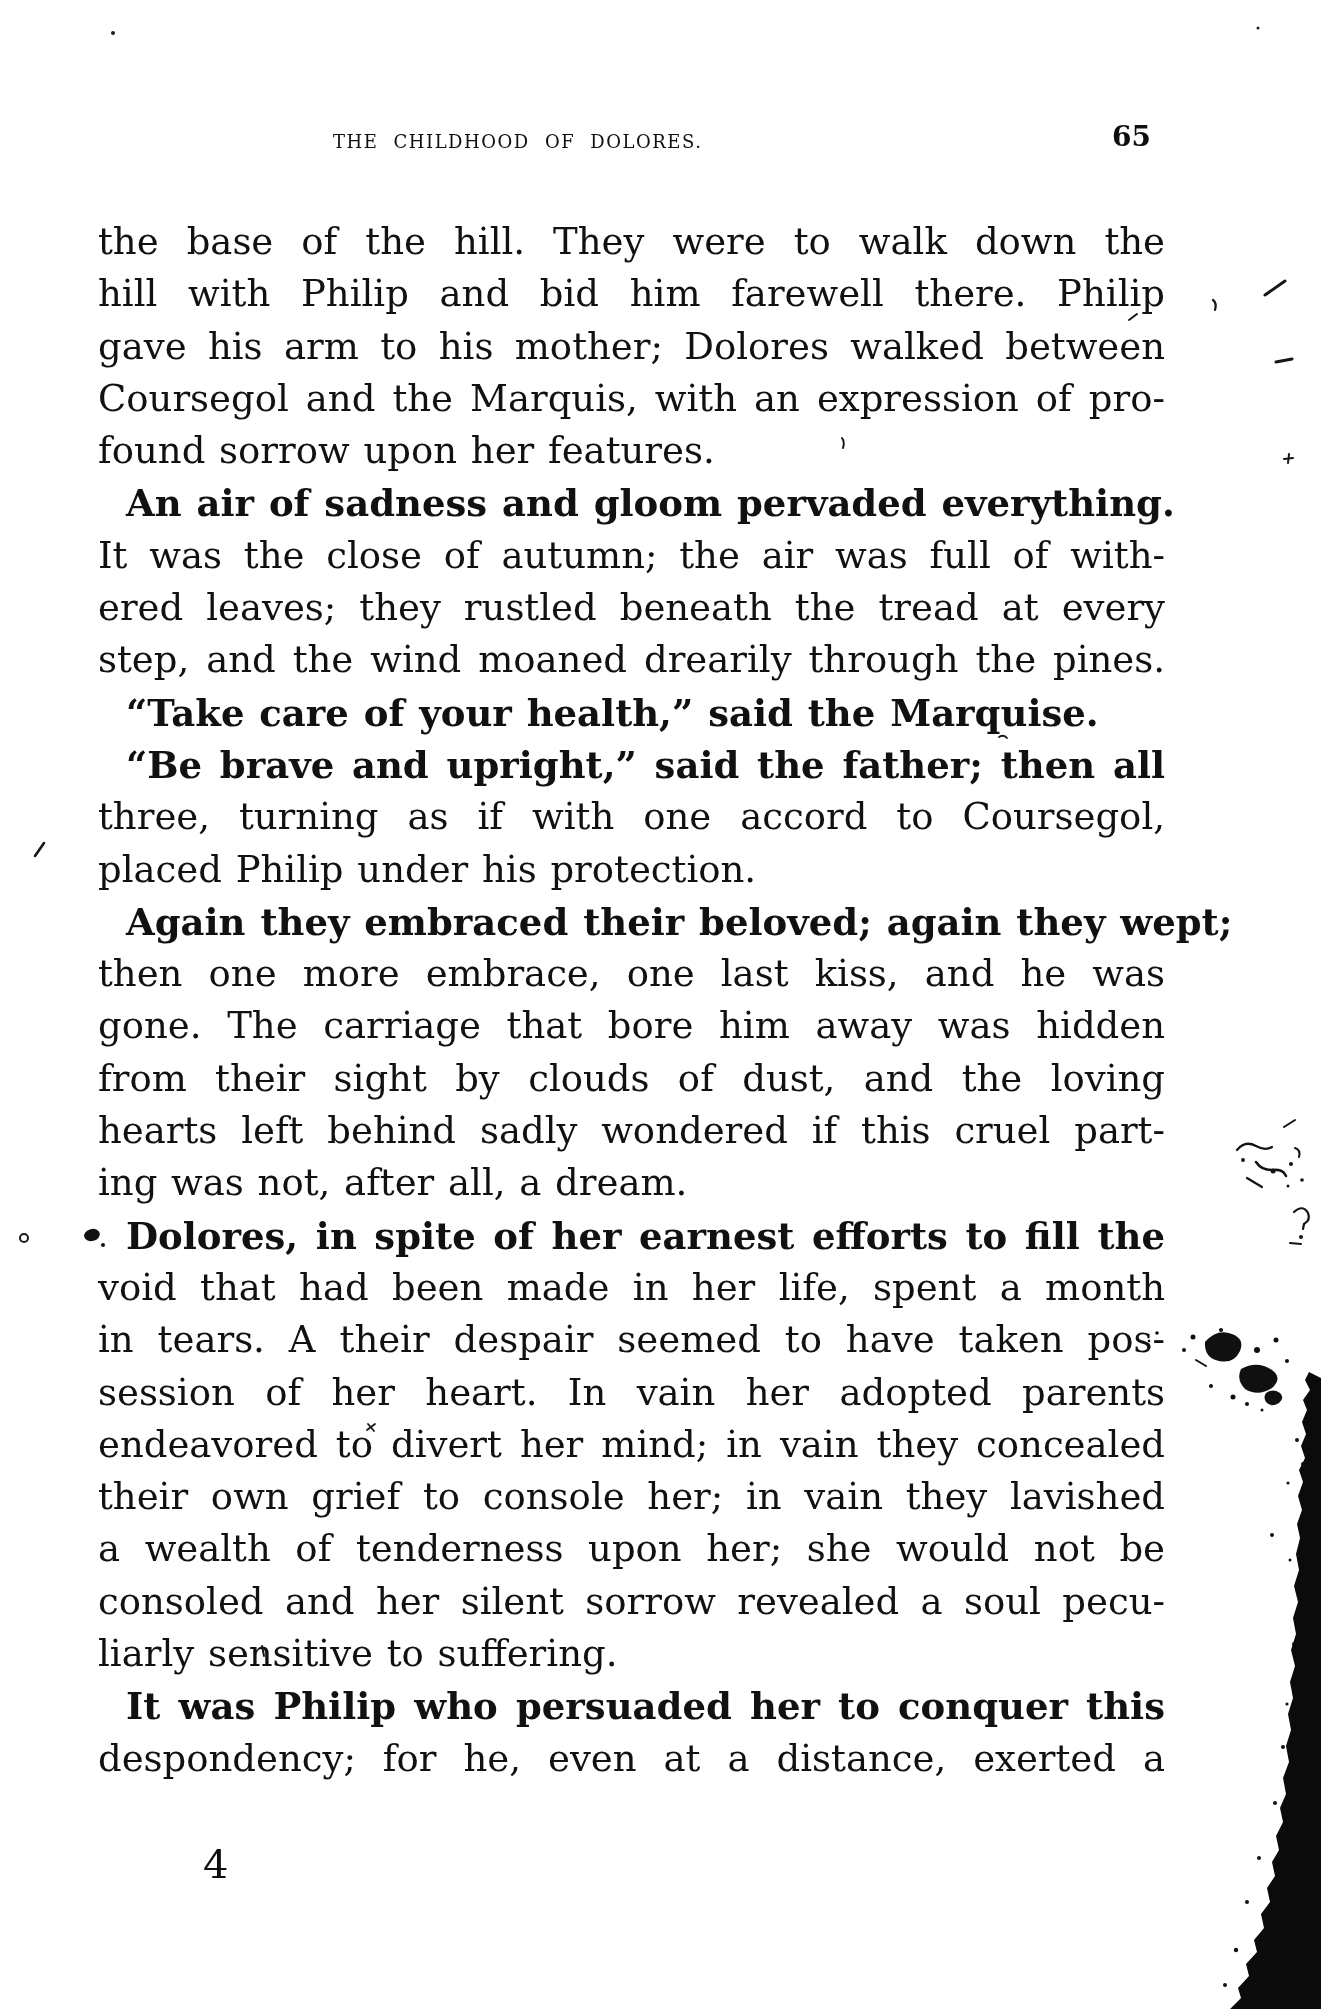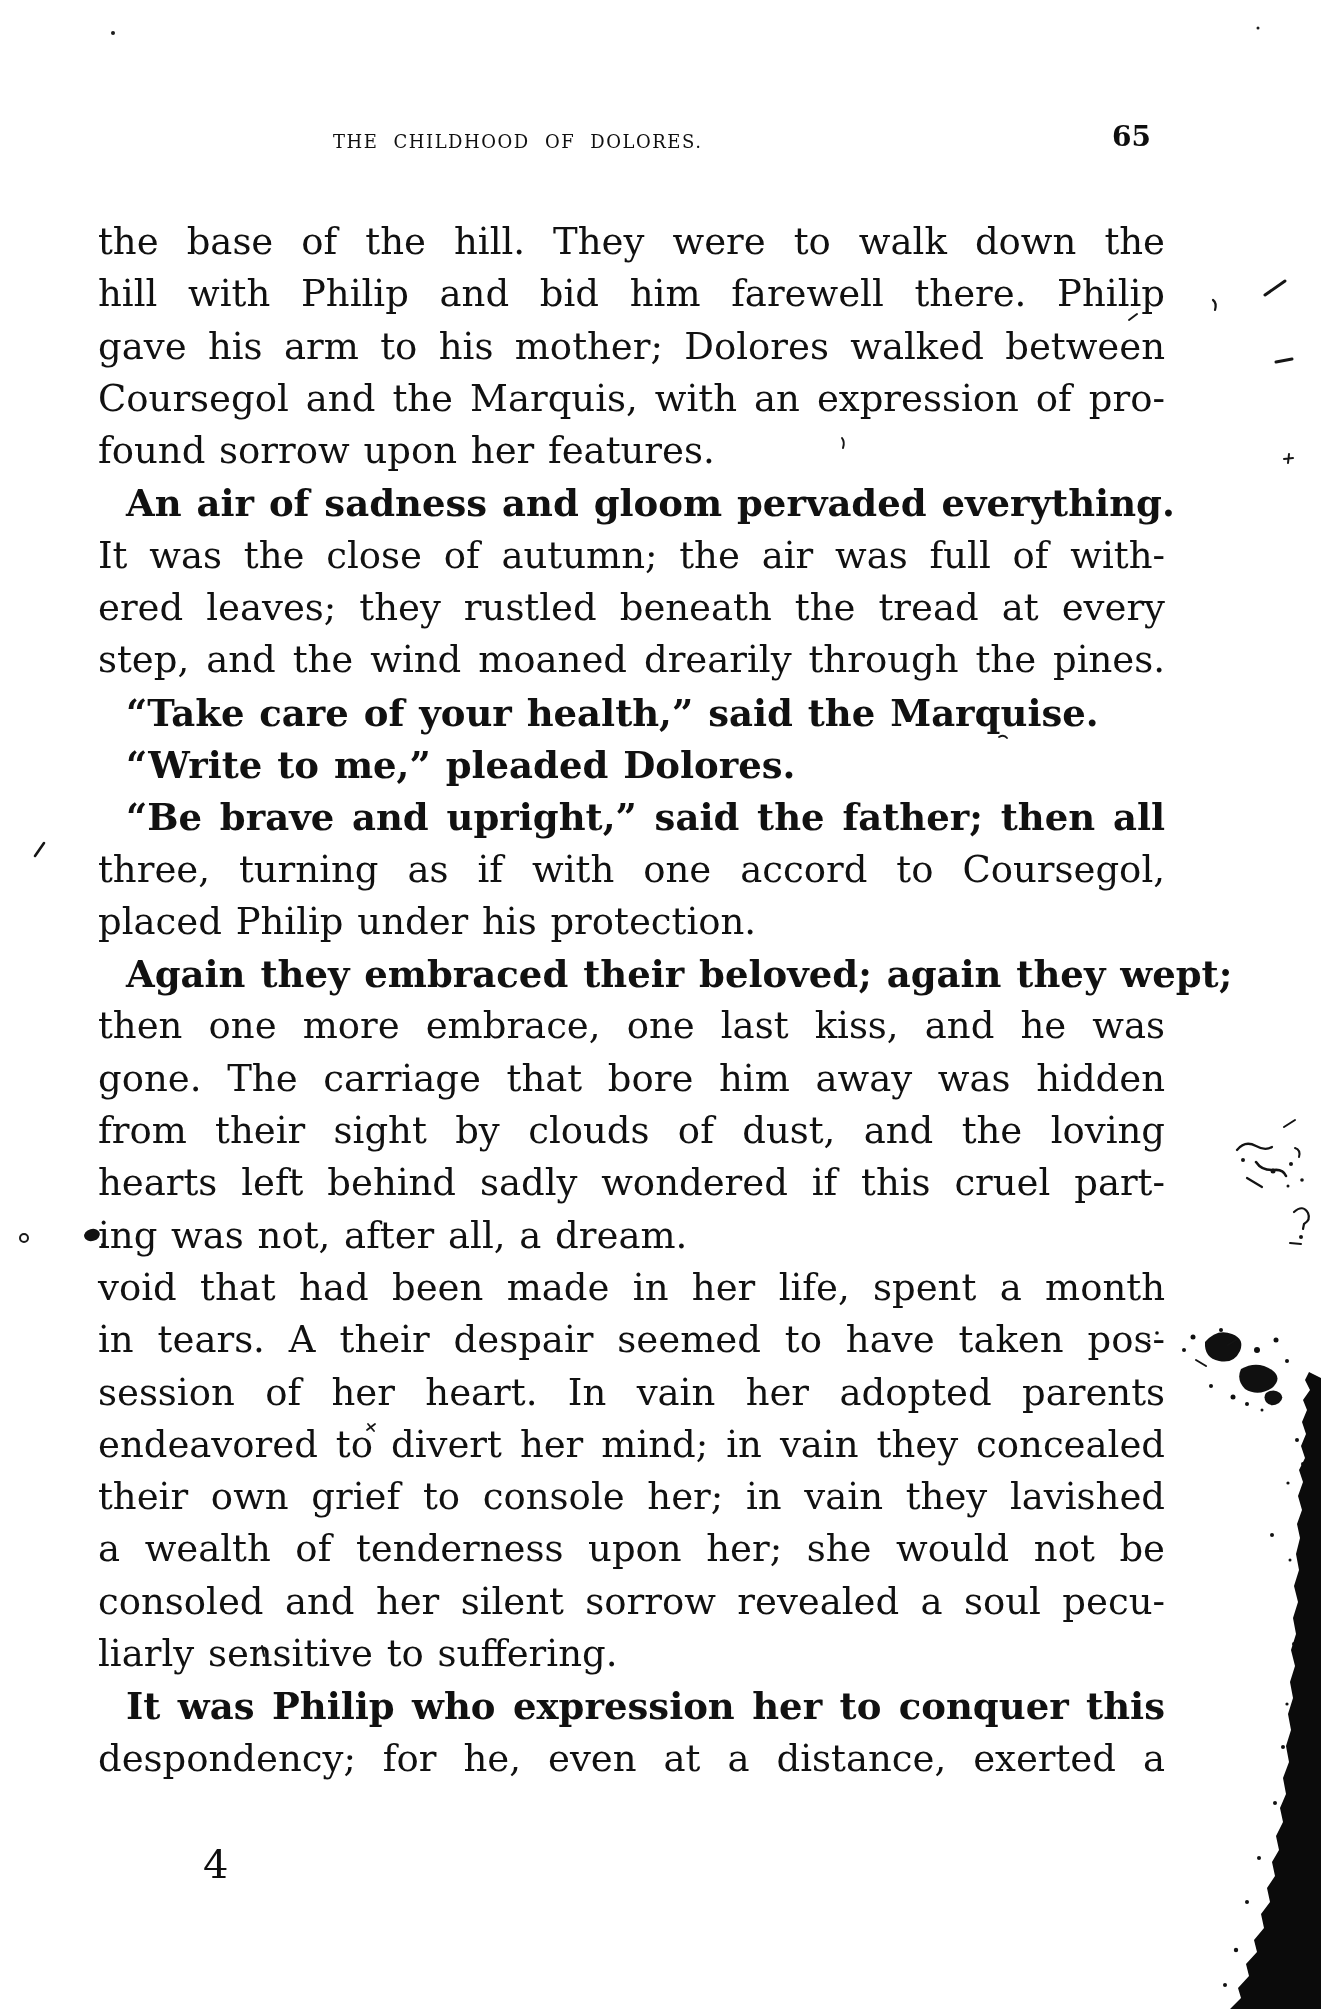--- a/index.html
+++ b/index.html
@@ -51,39 +51,39 @@
     <div class="line">the base of the hill. They were to walk down the</div>
     <div class="line">hill with Philip and bid him farewell there. Philip</div>
     <div class="line">gave his arm to his mother; Dolores walked between</div>
     <div class="line">Coursegol and the Marquis, with an expression of pro-</div>
     <div class="line short">found sorrow upon her features.</div>
     <div class="line indent">An air of sadness and gloom pervaded everything.</div>
     <div class="line">It was the close of autumn; the air was full of with-</div>
     <div class="line">ered leaves; they rustled beneath the tread at every</div>
     <div class="line">step, and the wind moaned drearily through the pines.</div>
     <div class="line indent short">“Take care of your health,” said the Marquise.</div>
-    <div class="line indent short">“Write to me,” pleaded Dolores.</div>
     <div class="line indent">“Be brave and upright,” said the father; then all</div>
     <div class="line">three, turning as if with one accord to Coursegol,</div>
     <div class="line short">placed Philip under his protection.</div>
     <div class="line indent">Again they embraced their beloved; again they wept;</div>
     <div class="line">then one more embrace, one last kiss, and he was</div>
     <div class="line">gone. The carriage that bore him away was hidden</div>
     <div class="line">from their sight by clouds of dust, and the loving</div>
     <div class="line">hearts left behind sadly wondered if this cruel part-</div>
     <div class="line short">ing was not, after all, a dream.</div>
+    <div class="line indent">Dolores, in spite of her earnest efforts to fill the</div>
     <div class="line">void that had been made in her life, spent a month</div>
     <div class="line">in tears. A their despair seemed to have taken pos-</div>
     <div class="line">session of her heart. In vain her adopted parents</div>
     <div class="line">endeavored to divert her mind; in vain they concealed</div>
     <div class="line">their own grief to console her; in vain they lavished</div>
     <div class="line">a wealth of tenderness upon her; she would not be</div>
     <div class="line">consoled and her silent sorrow revealed a soul pecu-</div>
     <div class="line short">liarly sensitive to suffering.</div>
-    <div class="line indent">It was Philip who expression her to conquer this</div>
+    <div class="line indent">It was Philip who persuaded her to conquer this</div>
     <div class="line">despondency; for he, even at a distance, exerted a</div>
   </div>
 
   <div class="signature-mark">4</div>
 
   <svg class="artifacts" width="1321" height="2009" viewBox="0 0 1321 2009">
 
     <g fill="#1c1c1c">
       <circle cx="113" cy="33" r="2"></circle>
       <circle cx="1258" cy="28" r="1.5"></circle>

